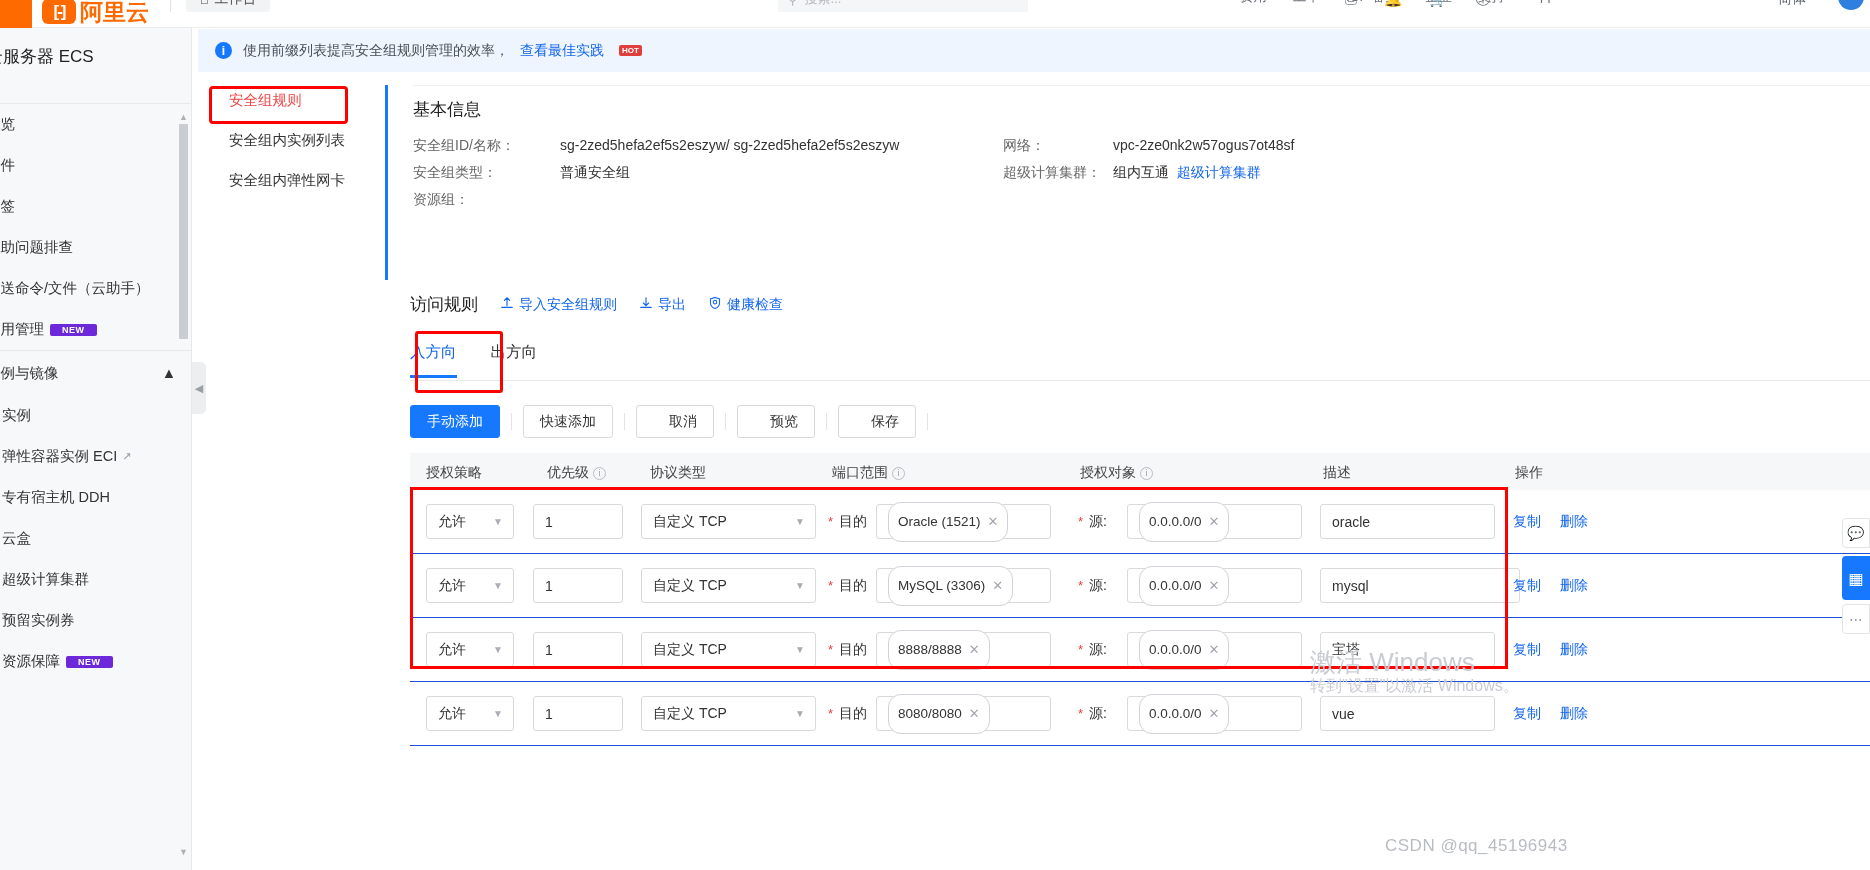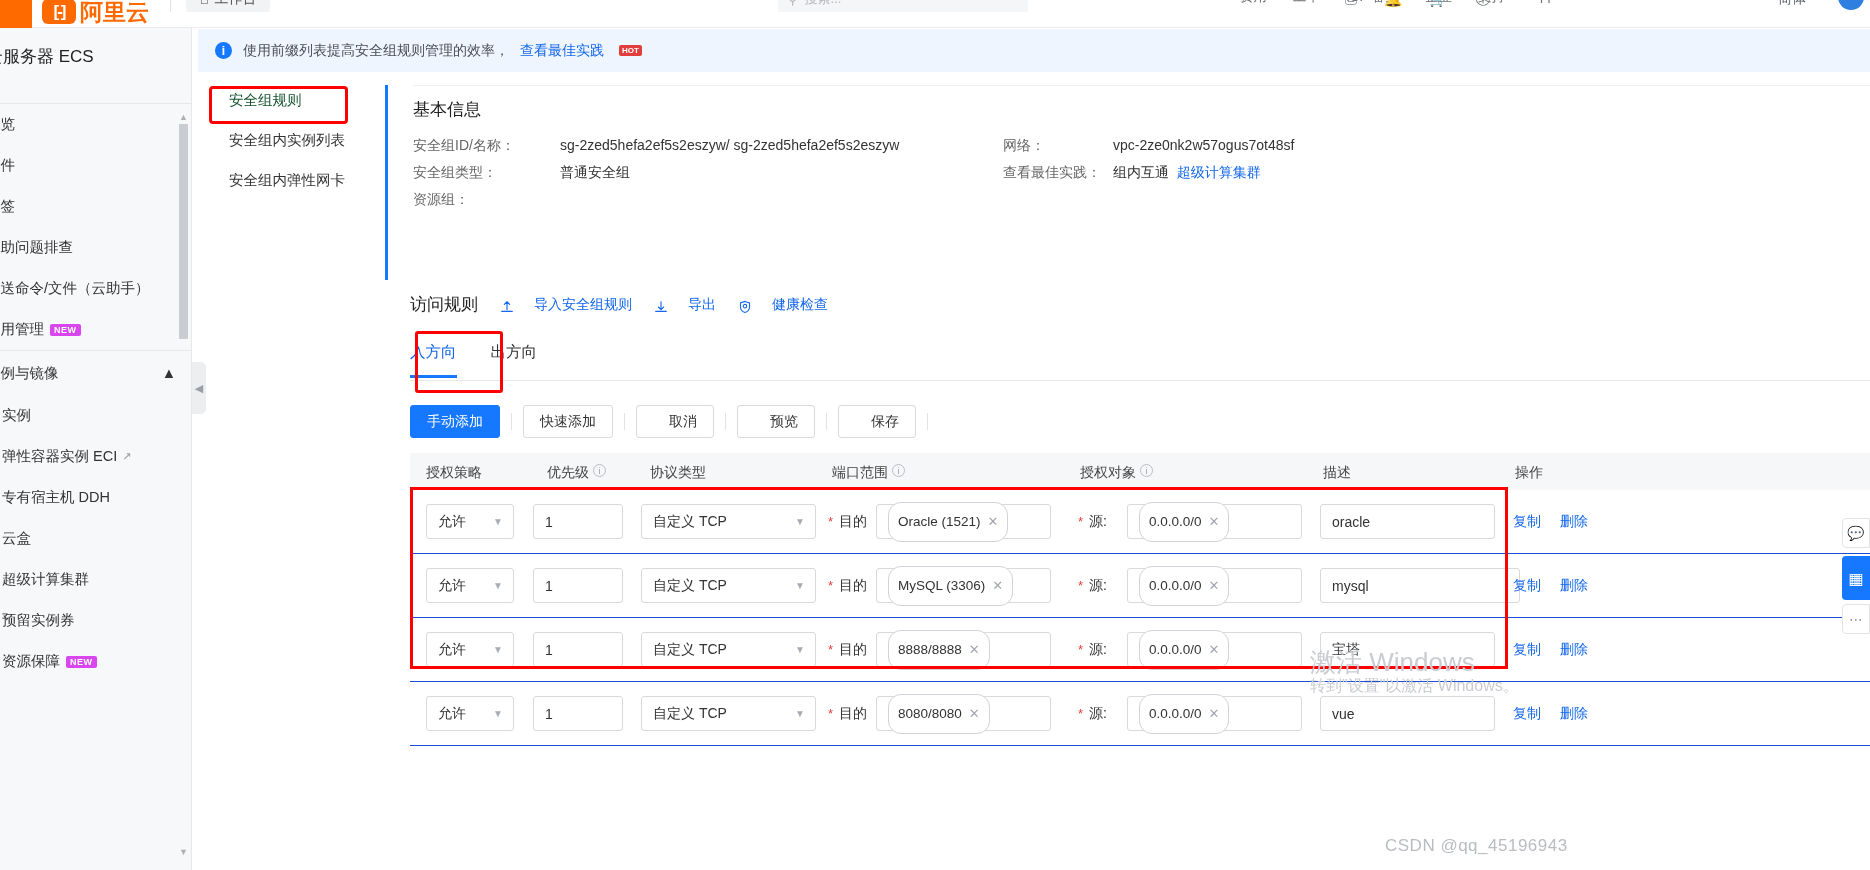--- a/index.html
+++ b/index.html
@@ -38,41 +38,41 @@
 
   
   .sidebar{ position:absolute; left:0; top:28px; width:192px; height:842px;
             background:#f7f8fa; border-right:1px solid #e8e8e8; }
   .sb-title{ position:absolute; left:-14px; top:17px; font-size:17px; color:#222; white-space:nowrap;}
   .sb-divider{ position:absolute; left:0; top:75px; width:192px; height:1px; background:#e8e8e8;}
   .sb-list{ position:absolute; left:0; top:76px; width:192px; }
   .sb-item{ height:41px; display:flex; align-items:center; padding-left:0; font-size:14.5px;
             color:#333; white-space:nowrap; }
   .sb-item .lbl{ margin-left:-14px; }
-  .sb-badge{ background:#d946ef; color:#fff; font-size:9px; font-weight:bold;
-             padding:1px 4px; border-radius:2px; margin-left:6px; letter-spacing:.5px;}
+  .sb-badge{ background:#6d28d9; color:#fff; font-size:9px; font-weight:bold;
+             padding:1px 12px; border-radius:2px; margin-left:6px; letter-spacing:.5px;}
   .sb-ext{ font-size:11px; color:#9aa0a6; margin-left:5px; }
   .sb-group{ height:45px; display:flex; align-items:center; justify-content:space-between;
              font-size:14.5px; color:#333; border-top:1px solid #e8e8e8; padding-right:16px; }
   .sb-group .lbl{ margin-left:-14px; }
   .sb-sub{ height:41px; display:flex; align-items:center; padding-left:2px; font-size:14.5px;
            color:#333; white-space:nowrap; }
   .sb-scroll{ position:absolute; right:3px; top:84px; width:9px; height:746px; }
   .sb-scroll .up,.sb-scroll .dn{ width:9px;height:11px;color:#b0b0b0;font-size:9px;text-align:center;}
   .sb-scroll .bar{ position:absolute; top:12px; width:9px; height:215px; background:#c9ccd1; border-radius:1px;}
   .sb-scroll .dn{ position:absolute; bottom:0; }
   .sb-collapse{ position:absolute; left:192px; top:362px; width:14px; height:52px;
                 background:#edeef0; border-radius:0 5px 5px 0; color:#9aa0a6;
                 display:flex; align-items:center; justify-content:center; font-size:11px;}
 
   
   .nav2{ position:absolute; left:207px; top:80px; width:170px; height:790px; background:#fff; }
   .nav2-item{ height:40px; display:flex; align-items:center; padding-left:22px;
               font-size:14.5px; color:#333; white-space:nowrap; }
-  .nav2-item.active{ color:#14532d; }
+  .nav2-item.active{ color:#ef4444; }
   .redbox-nav{ position:absolute; left:209px; top:86px; width:139px; height:38px;
                border:3px solid #ff0000; border-radius:4px; pointer-events:none;}
 
   
   .banner{ position:absolute; left:198px; top:29px; width:1672px; height:43px;
            background:#eef5fe; display:flex; align-items:center; padding-left:17px; gap:11px;
            font-size:14px; color:#4a4f57; }
   .info-circ{ width:17px;height:17px;border-radius:50%;background:#1677ff;color:#fff;
               font-size:12px;font-weight:bold;display:flex;align-items:center;justify-content:center;}
   .banner a{ color:#1366ec; text-decoration:none; }
@@ -90,21 +90,21 @@
   .info-row{ position:relative; height:27px; }
   .il{ position:absolute; font-size:14px; color:#666; }
   .iv{ position:absolute; font-size:14px; color:#333; }
   .iv a{ color:#1366ec; text-decoration:none; }
   .c1l{ left:0; } .c1v{ left:147px; }
   .c2l{ left:590px; } .c2v{ left:700px; }
 
   
   .rules-head{ position:absolute; left:25px; top:213px; display:flex; align-items:center; gap:22px; }
   .rules-title{ font-size:17px; color:#222; }
-  .rule-link{ color:#1366ec; font-size:14px; display:flex; align-items:flex-end; gap:20px; }
+  .rule-link{ color:#1366ec; font-size:14px; display:flex; align-items:flex-start; gap:5px; }
   .rule-link svg{ width:14px;height:14px; }
 
   
   .tabs{ position:absolute; left:25px; top:262px; display:flex; gap:34px; }
   .tab{ font-size:15.5px; color:#333; padding-bottom:12px; }
   .tab.active{ color:#1366ec; border-bottom:3px solid #1677ff; }
   .tabs-underline{ position:absolute; left:25px; top:300px; width:1460px; height:1px; background:#e8e8e8;}
   .redbox-tab{ position:absolute; left:415px; top:331px; width:88px; height:62px;
                border:3px solid #ff0000; border-radius:3px; pointer-events:none; }
 
@@ -113,21 +113,21 @@
   .btn{ height:33px; min-width:78px; border:1px solid #d9d9d9; background:#fff; border-radius:3px;
         font-size:14px; color:#333; display:flex; align-items:center; justify-content:flex-end;
         padding:0 16px; }
   .btn.primary{ background:#1677ff; border-color:#1677ff; color:#fff; min-width:89px; }
   .sep{ width:1px; height:17px; background:#e3e3e3; margin:0 11px; }
 
   
   .thead{ position:absolute; left:25px; top:373px; width:1460px; height:37px;
           background:#f6f7f9; }
   .th{ position:absolute; top:11px; font-size:14px; color:#444; display:flex;
-       align-items:flex-start; gap:4px; white-space:nowrap; }
+       align-items:center; gap:4px; white-space:nowrap; }
   .qmark{ display:inline-flex;width:13px;height:13px;border:1px solid #b9bdc4;border-radius:50%;
           color:#9aa0a6;font-size:9px;align-items:center;justify-content:center;}
 
   .rows{ position:absolute; left:25px; top:410px; width:1460px; }
   .row{ position:relative; height:64px; border-bottom:1px solid #1d4ed8; }
   .fld{ position:absolute; top:14px; height:35px; border:1px solid #d9d9d9; border-radius:3px;
         background:#fff; font-size:14px; color:#333; display:flex; align-items:center;
         padding:0 11px; }
   .fld .caret{ position:absolute; right:10px; color:#a9adb4; font-size:10px; }
   .star{ position:absolute; top:24px; color:#e13e3e; font-size:13px; }
@@ -287,21 +287,21 @@
     <div class="info-grid">
       <div class="info-row">
         <span class="il c1l">安全组ID/名称：</span>
         <span class="iv c1v">sg-2zed5hefa2ef5s2eszyw/ sg-2zed5hefa2ef5s2eszyw</span>
         <span class="il c2l">网络：</span>
         <span class="iv c2v">vpc-2ze0nk2w57ogus7ot48sf</span>
       </div>
       <div class="info-row">
         <span class="il c1l">安全组类型：</span>
         <span class="iv c1v">普通安全组</span>
-        <span class="il c2l">查看最佳实践：</span>
+        <span class="il c2l">超级计算集群：</span>
         <span class="iv c2v">
           <span>组内互通</span>
           &nbsp;<a href="#">超级计算集群</a>
         </span>
       </div>
       <div class="info-row">
         <span class="il c1l">资源组：</span>
         <span class="iv c1v"></span>
       </div>
     </div>

